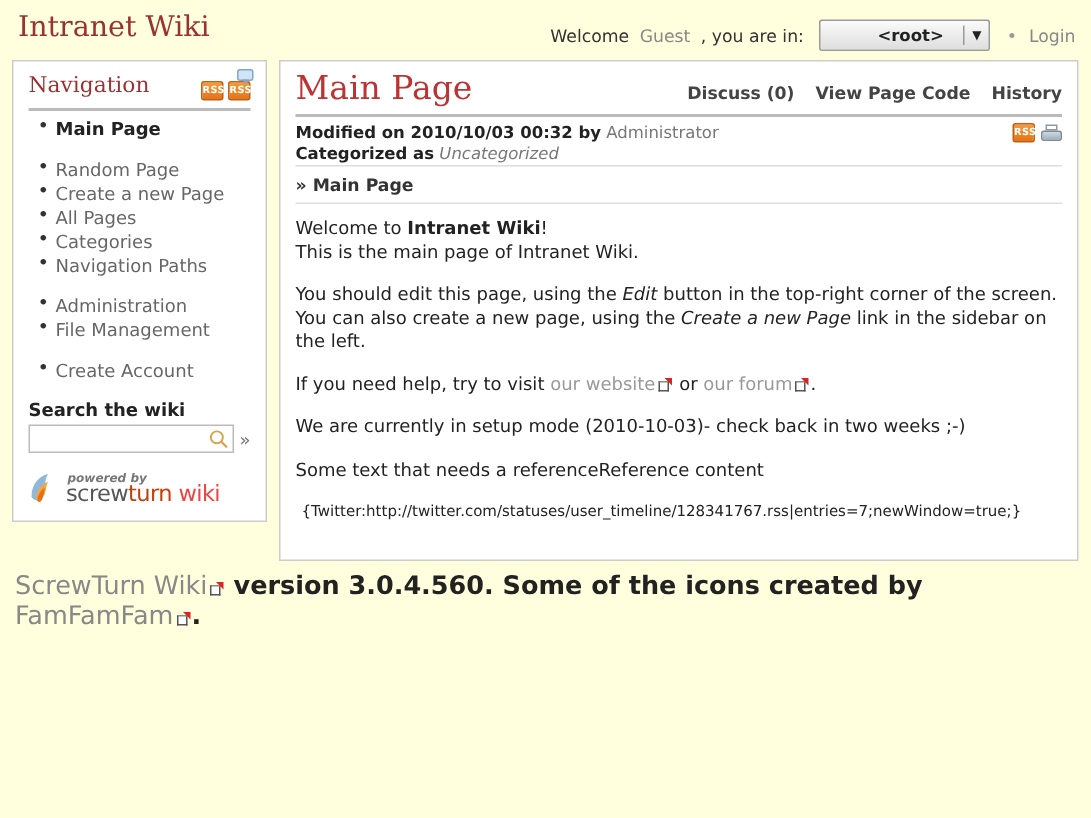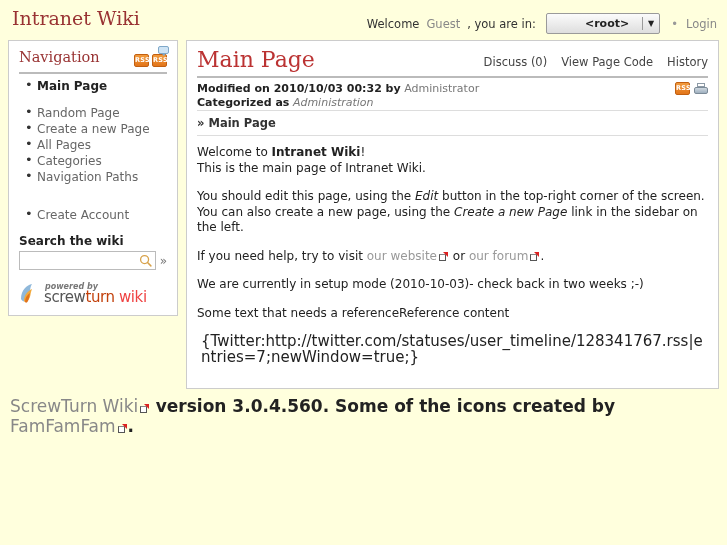--- a/index.html
+++ b/index.html
@@ -277,21 +277,21 @@
     font-family: "DejaVu Serif", "Liberation Serif", serif;
     font-size: 22px;
     color: #bb3333;
     line-height: 26px;
   }
   .page-actions {
     display: flex;
     gap: 14px;
     padding-bottom: 4px;
     font-size: 11.5px;
-    font-weight: normal;
+    font-weight: bold;
   }
   .page-actions a {
     color: #444444;
     text-decoration: none;
   }
 
   .meta-row {
     position: relative;
     padding: 4px 0 0 0;
     border-bottom: 1px solid #dddddd;
@@ -361,21 +361,21 @@
     box-sizing: border-box;
     background: #ffffff;
   }
   .ext-icon .ar {
     position: absolute; right: 0; top: 0;
     width: 0; height: 0;
     border-left: 5px solid transparent;
     border-top: 5px solid #dd2222;
   }
   .twitter-line {
-    font-size: 15px;
+    font-size: 10px;
     padding-left: 4px;
     word-break: break-all;
     color: #222;
   }
 
   
   #footer {
     padding: 7px 10px 0 10px;
     font-size: 17px;
     color: #333333;
@@ -440,20 +440,28 @@
       <li>
         <a href="#">Categories</a>
       </li>
       <li>
         <a href="#">Navigation Paths</a>
       </li>
     </ul>
 
     <div class="nav-gap"></div>
 
+    <ul class="navlist">
+      <li>
+        <a href="#">Administration</a>
+      </li>
+      <li>
+        <a href="#">File Management</a>
+      </li>
+    </ul>
 
     <div class="nav-gap"></div>
 
     <ul class="navlist">
       <li>
         <a href="#">Create Account</a>
       </li>
     </ul>
 
     <div class="search-label">Search the wiki</div>
@@ -494,21 +502,21 @@
       </div>
     </div>
 
     <div class="meta-row">
       <div>
         <span class="m-strong">Modified on 2010/10/03 00:32 by</span>
         <span class="m-user">Administrator</span>
       </div>
       <div>
         <span class="m-strong">Categorized as</span>
-        <span class="m-cat">Administration</span>
+        <span class="m-cat">Uncategorized</span>
       </div>
       <div class="meta-icons">
         <span class="rss-badge">RSS</span>
         <span class="printer">
           <span class="paper"></span>
           <span class="body"></span>
         </span>
       </div>
     </div>
 

